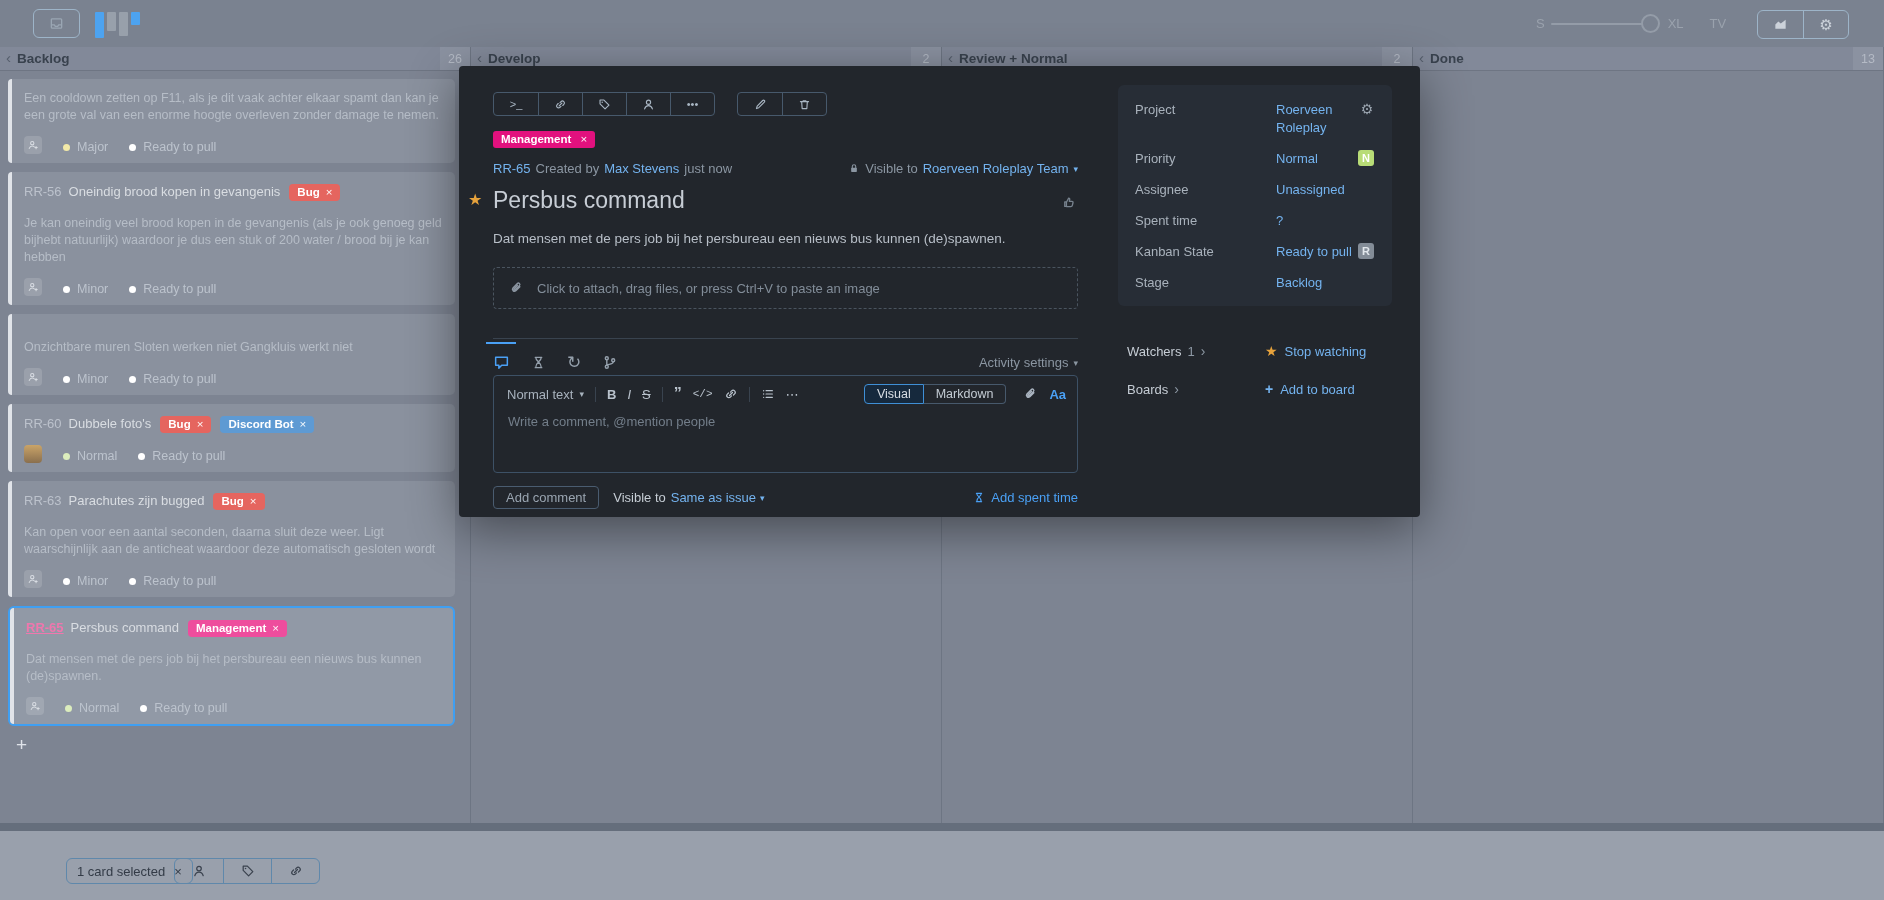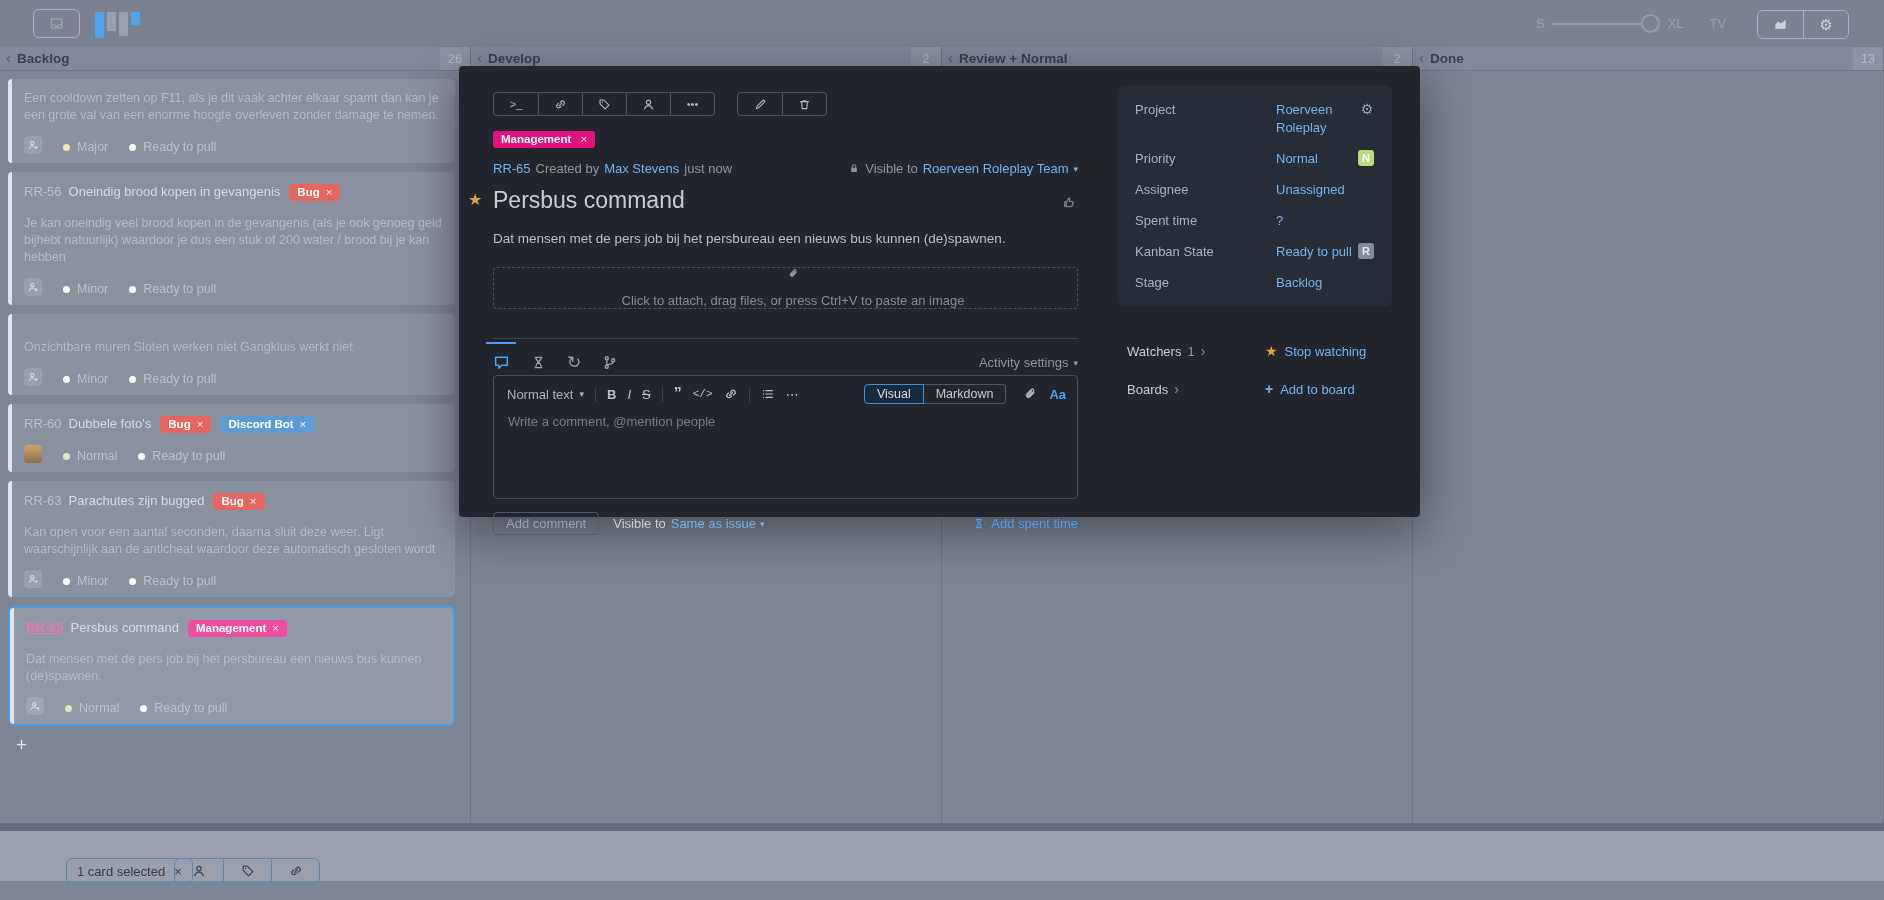--- a/index.html
+++ b/index.html
@@ -42,21 +42,21 @@
   .avatar.photo{background:linear-gradient(#caa468,#8a6f4e);}
   .cmeta{display:flex;align-items:center;gap:7px;}
   .dot{width:7px;height:7px;border-radius:50%;display:inline-block;}
   .dot.major{background:#f2e9a8;}
   .dot.minor{background:#ffffff;}
   .dot.normal{background:#dcedbd;}
   .dot.state{background:#ffffff;}
   .add-card{margin:2px 0 0 8px;color:#dfe3e9;font-size:19px;line-height:19px;cursor:pointer;width:20px;}
   
   .bottom-strip{position:absolute;left:0;top:823px;width:1884px;height:8px;background:#656e7c;}
-  .bottombar{position:absolute;left:0;top:831px;width:1884px;height:50px;background:#99a0ac;}
+  .bottombar{position:absolute;left:0;top:831px;width:1884px;height:69px;background:#99a0ac;}
   .sel-box{position:absolute;left:66px;top:27px;height:26px;border:1px solid #5f88ab;border-radius:6px;display:flex;align-items:center;padding:0 10px;font-size:13px;color:#333b47;box-sizing:border-box;}
   .sel-x{margin-left:9px;cursor:pointer;font-size:13px;color:#333b47;}
   .sel-group{position:absolute;left:174px;top:27px;display:flex;border:1px solid #5f88ab;border-radius:6px;height:26px;box-sizing:border-box;}
   .sel-group button{width:48px;background:transparent;border:none;border-left:1px solid #5f88ab;color:#3a424e;display:flex;align-items:center;justify-content:center;cursor:pointer;}
   .sel-group button:first-child{border-left:none;}
   .sel-group .ic{width:14px;height:14px;}
   
   .modal{position:absolute;left:459px;top:66px;width:961px;height:451px;background:#22262c;border-radius:4px;box-shadow:0 12px 50px rgba(0,0,0,.45);z-index:10;}
   .m-main{position:absolute;left:34px;top:0;width:585px;}
   .tool-row{margin-top:26px;display:flex;gap:22px;}
@@ -70,30 +70,30 @@
   .meta-row{margin-top:13px;display:flex;align-items:center;font-size:13px;color:#8b96a2;gap:5px;}
   .m-link{color:#74b3ef;cursor:pointer;}
   .meta-right{margin-left:auto;display:flex;align-items:center;gap:5px;}
   .lock-ic{color:#8b96a2;width:12px;height:13px;}
   .caret{font-size:9px;color:#74b3ef;}
   .title-row{margin-top:9px;position:relative;}
   .star{position:absolute;left:-25px;top:5px;color:#e6a23c;font-size:16px;cursor:pointer;}
   .issue-title{margin:0;font-size:23px;font-weight:400;color:#c7cdd5;line-height:30px;}
   .thumb-btn{position:absolute;left:568px;top:128px;color:#77828e;cursor:pointer;}
   .m-desc{margin:15px 0 0 0;font-size:13.5px;color:#b8bfc8;line-height:18px;}
-  .attach-box{margin-top:19px;height:42px;border:1px dashed #4a545f;border-radius:4px;display:flex;align-items:center;padding-left:15px;gap:13px;color:#828d99;font-size:13px;cursor:pointer;box-sizing:border-box;flex-direction:column;}
+  .attach-box{margin-top:19px;height:42px;border:1px dashed #4a545f;border-radius:4px;display:flex;align-items:center;padding-left:15px;gap:13px;color:#828d99;font-size:13px;cursor:pointer;box-sizing:border-box;}
   .attach-box .ic{color:#8c96a2;}
   .tabs-row{margin-top:29px;border-top:1px solid #39434f;display:flex;align-items:center;padding-top:11px;height:25px;gap:21px;}
   .tab{position:relative;color:#95a0ac;cursor:pointer;}
   .tab.active{color:#4aa0f5;}
   .tab.active::before{content:'';position:absolute;top:-12px;left:-7px;width:30px;height:2px;background:#4aa0f5;}
   .tab .hist{font-size:17px;line-height:15px;}
   .activity-settings{margin-left:auto;color:#8b96a2;font-size:13px;cursor:pointer;display:flex;gap:5px;align-items:center;}
   .activity-settings .caret{color:#8b96a2;}
-  .editor{border:1px solid #3d5166;border-radius:4px;height:124px;box-sizing:border-box;}
+  .editor{border:1px solid #3d5166;border-radius:4px;height:98px;box-sizing:border-box;}
   .ed-toolbar{display:flex;align-items:center;padding:8px 11px 0 13px;gap:11px;color:#a8b2bd;font-size:13px;}
   .fmt-select{cursor:pointer;display:flex;gap:6px;align-items:center;}
   .fmt-select .caret{color:#a8b2bd;}
   .ed-sep{width:1px;height:15px;background:#39434f;}
   .ed-btn{background:none;border:none;color:#b9c2cc;font-size:13px;cursor:pointer;padding:0;font-family:inherit;display:flex;align-items:center;}
   .ed-btn.b{font-weight:700;}
   .ed-btn.i{font-style:italic;}
   .ed-btn.s{text-decoration:line-through;}
   .ed-btn.q{font-weight:700;font-size:16px;line-height:10px;}
   .ed-btn.code{font-size:11px;font-family:"Liberation Mono","DejaVu Sans Mono",monospace;}

